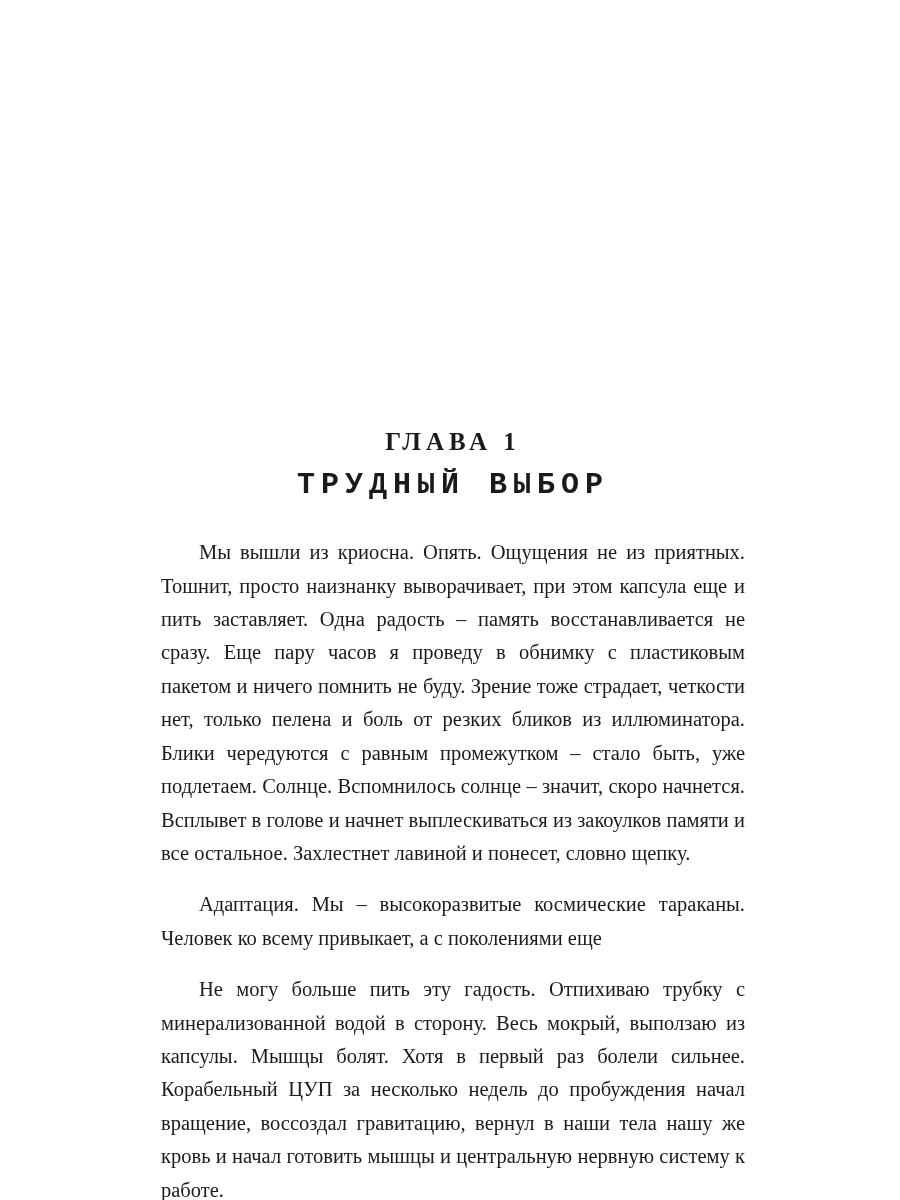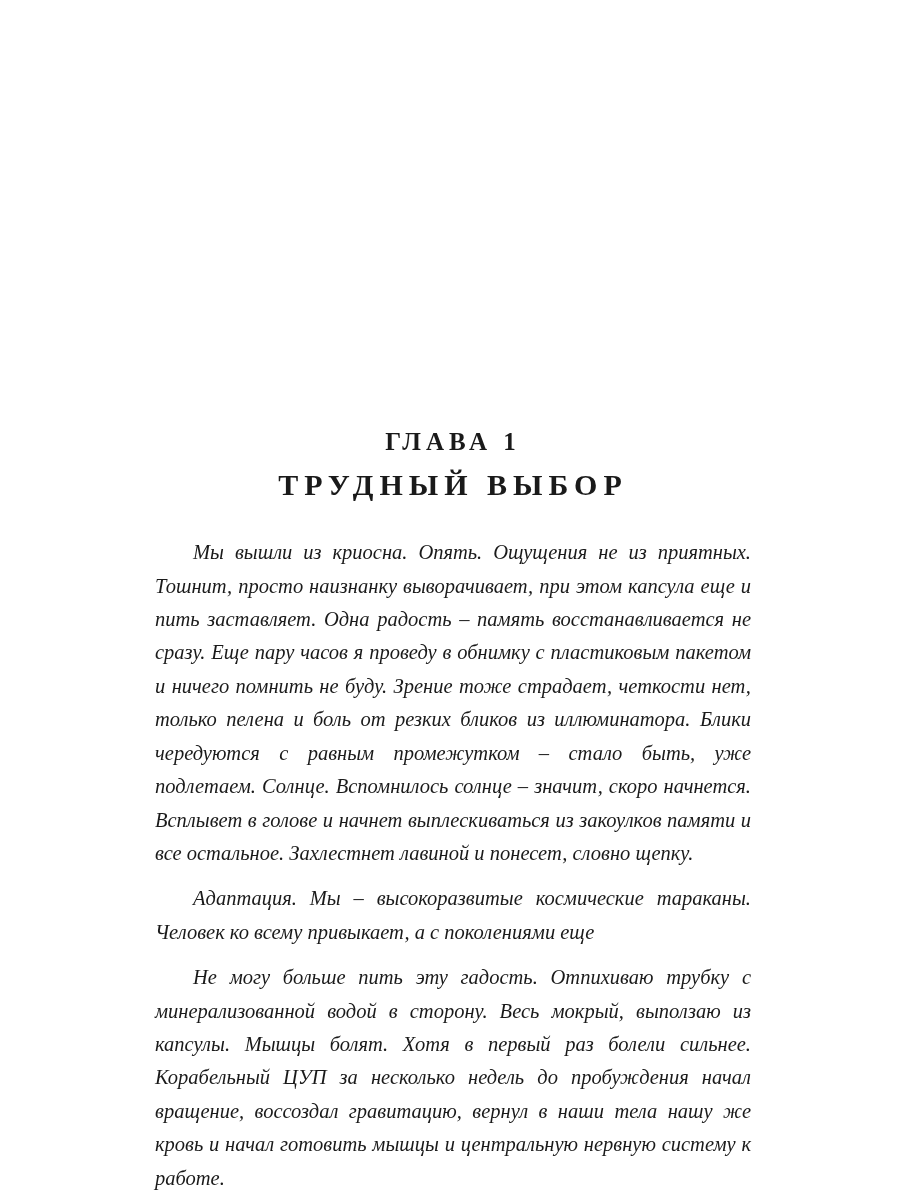--- a/index.html
+++ b/index.html
@@ -35,29 +35,29 @@
     margin: 0 0 11px 0;
     text-transform: uppercase;
   }
   .chapter-title {
     font-size: 30px;
     font-weight: bold;
     letter-spacing: 6px;
     line-height: 1.15;
     margin: 0;
     text-transform: uppercase;
+    font-family: Liberation Mono, monospace;
   }
   .body-text p {
-    margin: 12px;
+    margin: 18px;
     font-size: 20.5px;
     line-height: 33.4px;
     text-align: justify;
     text-indent: 38px;
     hyphens: manual;
-    font-style: italic;
     -webkit-hyphens: manual;
   }
   .body-text p + p {
     margin-top: 0px;
   }
 </style>
 </head>
 <body>
 
 <div class="page">

